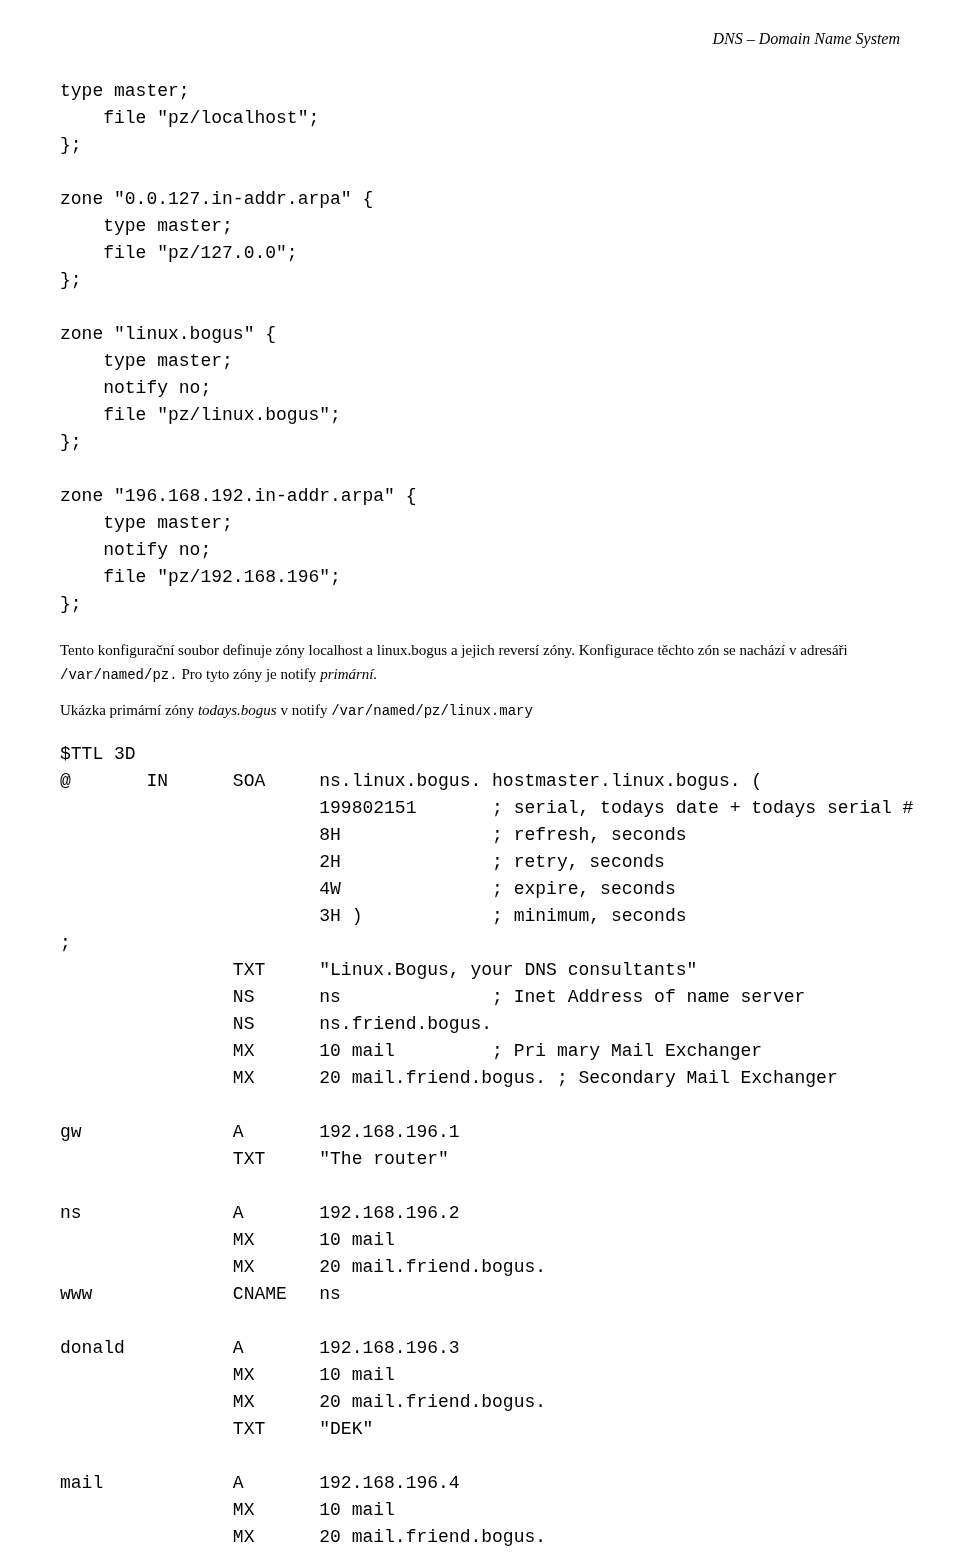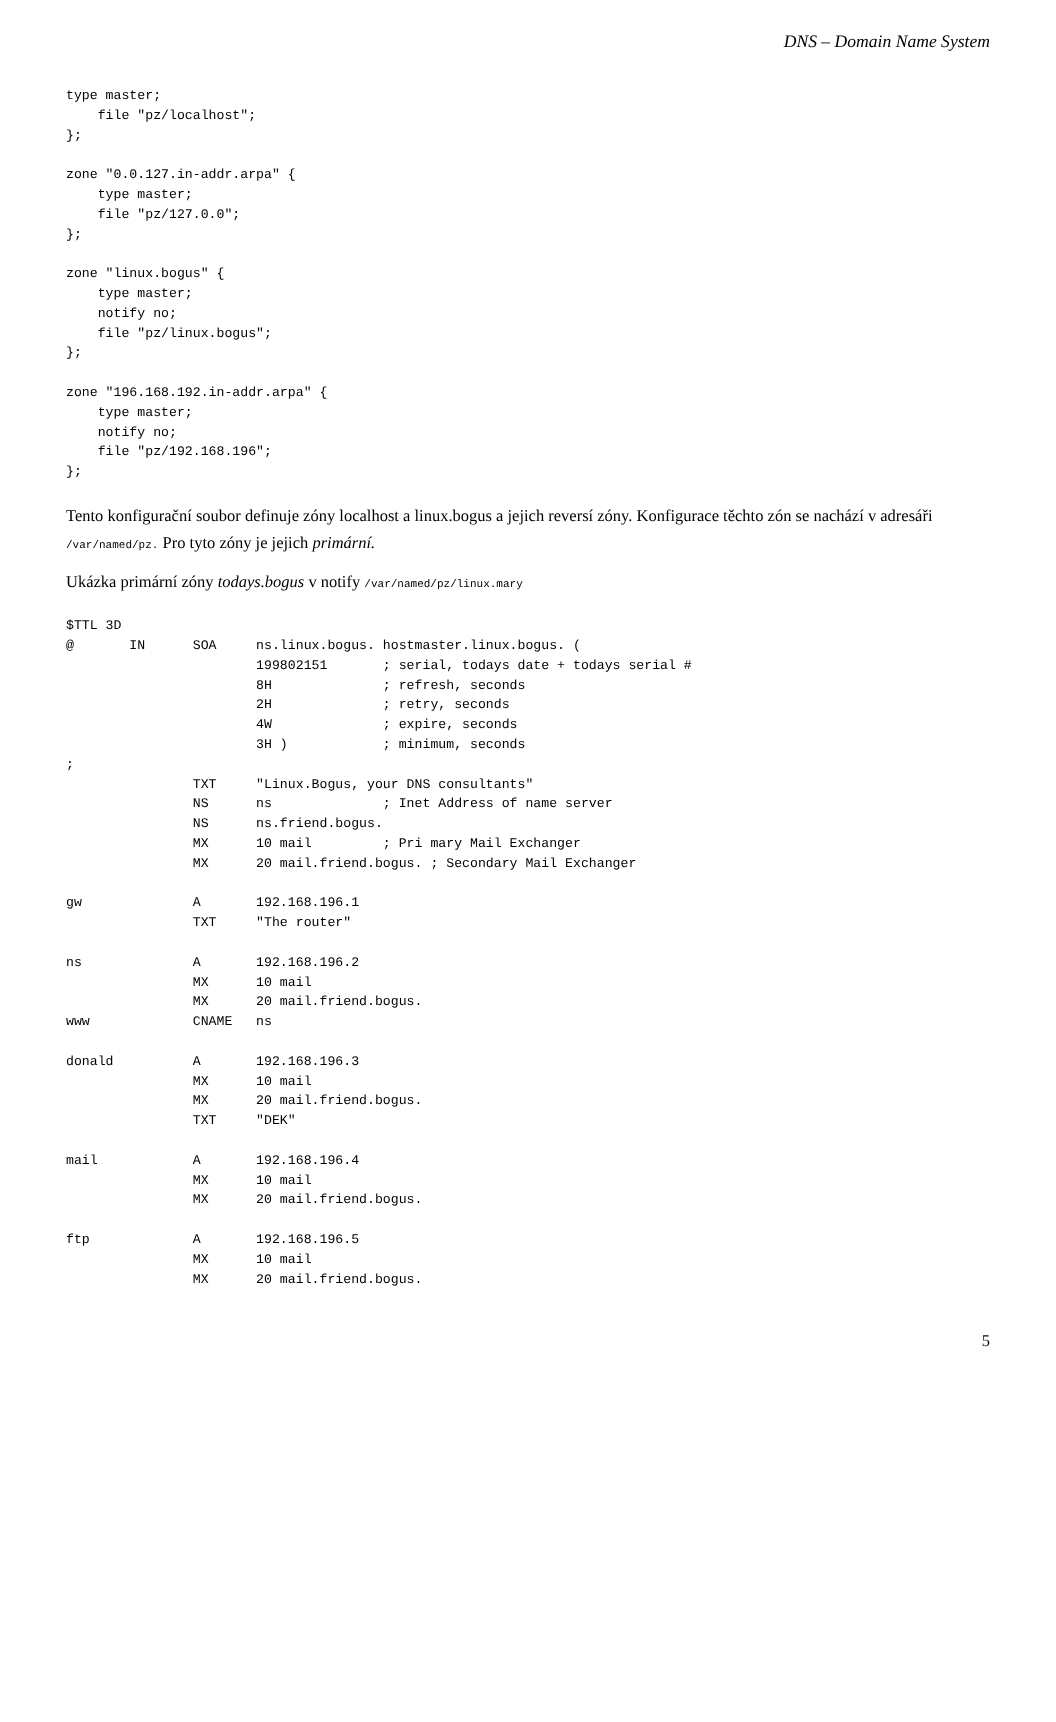--- a/index.html
+++ b/index.html
@@ -21,36 +21,36 @@
     .page-header {
       text-align: right;
       font-size: 16px;
       font-weight: normal;
       margin-bottom: 30px;
       font-style: italic;
     }
 
     .code-block {
       font-family: 'Courier New', Courier, monospace;
-      font-size: 12px;
+      font-size: 18px;
       line-height: 1.5;
       white-space: pre;
       margin-bottom: 20px;
     }
 
     .prose-text {
       font-family: Georgia, 'Times New Roman', Times, serif;
       font-size: 15px;
       line-height: 1.6;
       margin-bottom: 12px;
     }
 
     .prose-inline-code {
       font-family: 'Courier New', Courier, monospace;
-      font-size: 10px;
+      font-size: 14px;
     }
 
     .prose-italic {
       font-style: italic;
       text-align: center;
     }
 
     .section-title {
       font-family: Georgia, 'Times New Roman', Times, serif;
       font-size: 15px;
@@ -93,21 +93,21 @@
     file "pz/192.168.196";
 };</pre>
 </div>
 
 <div style="margin-bottom: 10px;">
   <p class="prose-text">
     <span>Tento konfigurační soubor definuje zóny localhost a linux.bogus a jejich reversí
 zóny. Konfigurace těchto zón se nachází v adresáři</span>
     <span class="prose-inline-code">/var/named/pz.</span>
     <span>Pro tyto zóny
-je jejich</span>
+je notify</span>
     <span class="prose-italic">primární.</span>
   </p>
 </div>
 
 <div style="margin-bottom: 18px;">
   <p class="section-title">
     <span>Ukázka primární zóny</span>
     <span class="prose-italic">todays.bogus</span>
     <span>v notify</span>
     <span class="prose-inline-code">/var/named/pz/linux.mary</span>

